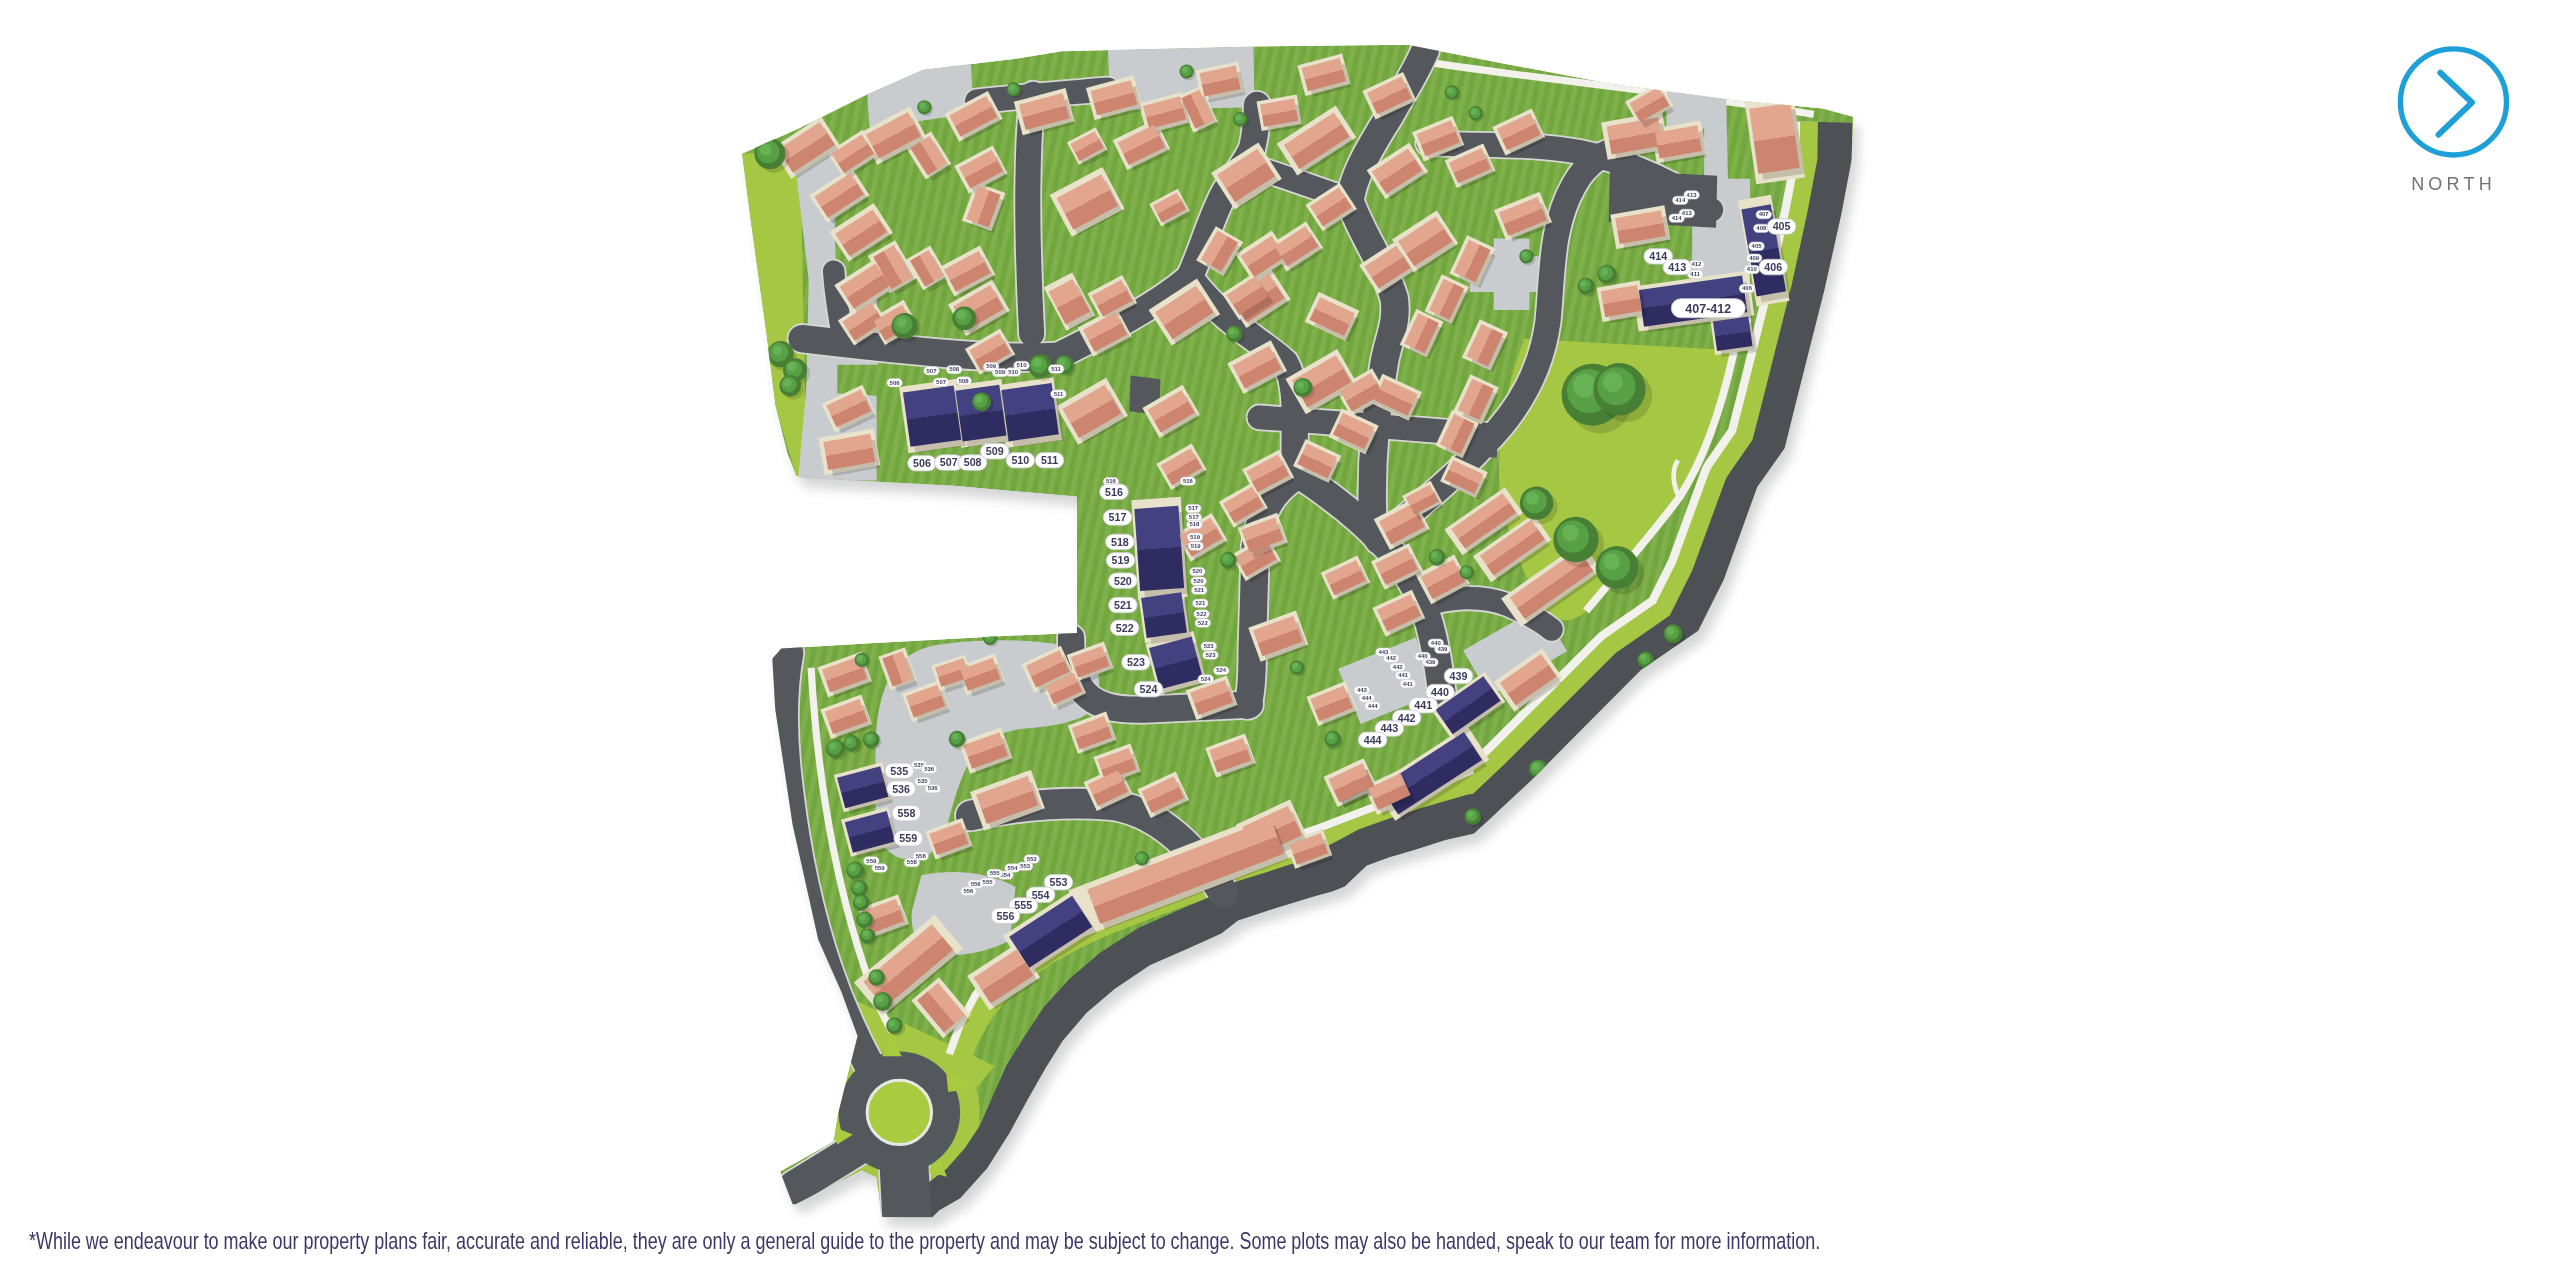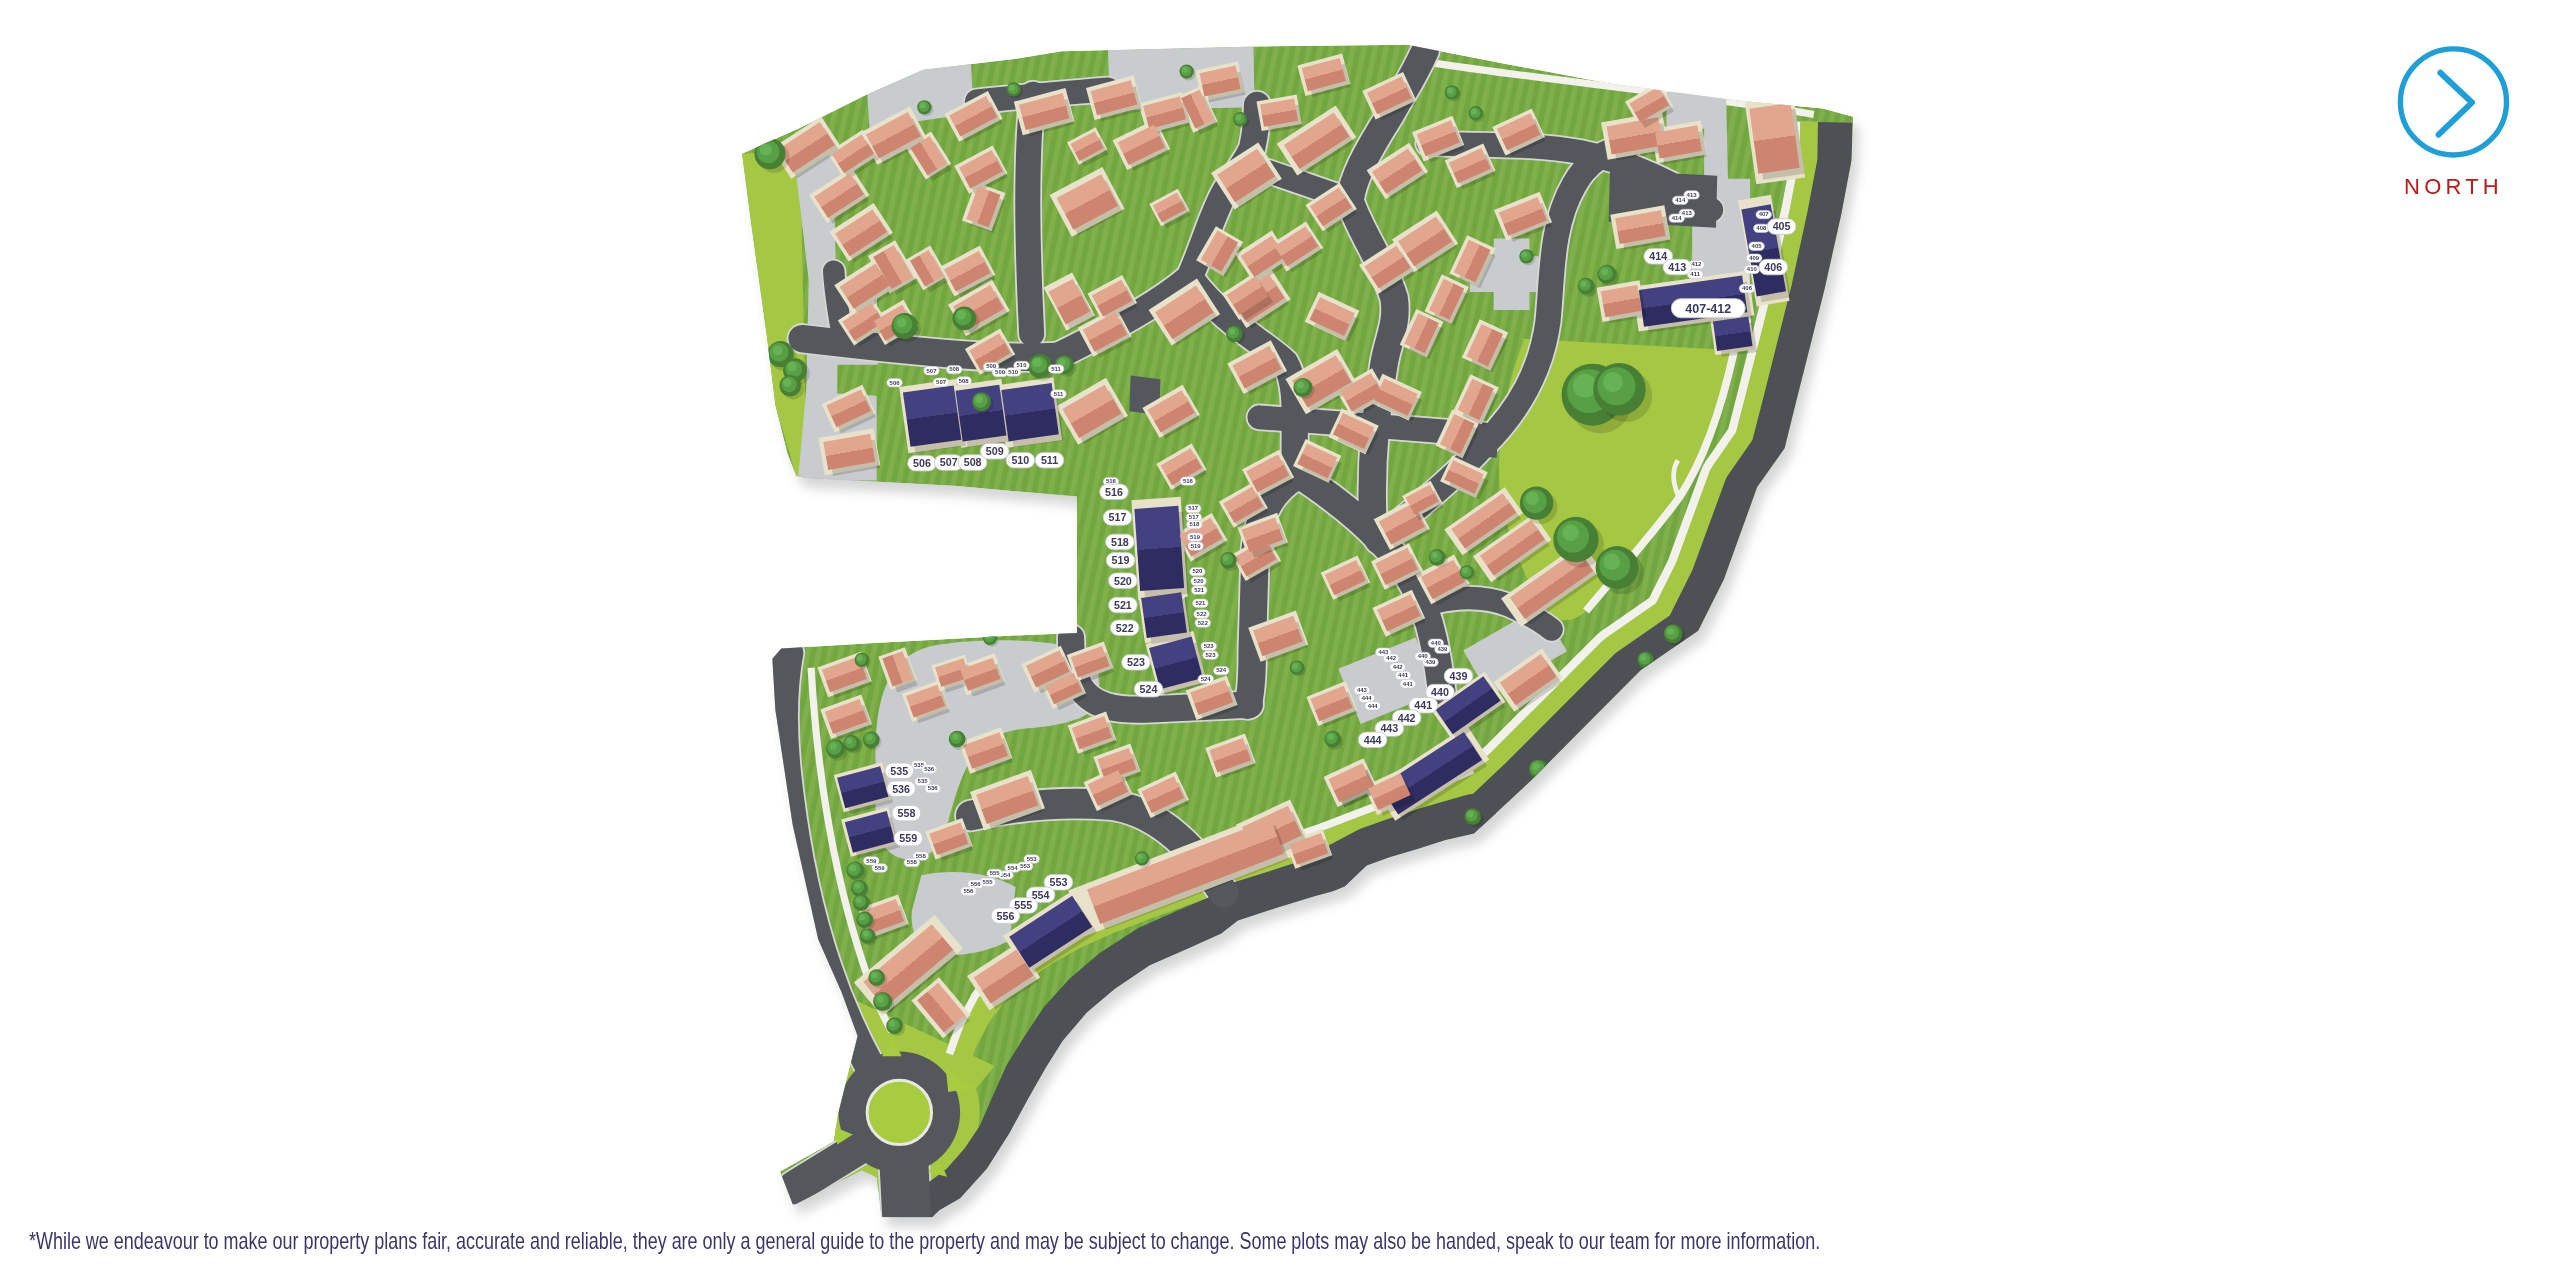--- a/index.html
+++ b/index.html
@@ -1,17 +1,17 @@
 <!DOCTYPE html>
 <html style="font-size:9.5px"><head><meta charset="utf-8"><style>
 html,body{margin:0;padding:0;background:#fff;}
 body{width:2576px;height:1265px;position:relative;overflow:hidden;font-family:"Liberation Sans",sans-serif;}
 #map{position:absolute;left:0;top:0;}
 .foot{position:absolute;left:29px;top:1227px;font-size:24px;color:#3A3868;white-space:nowrap;transform:scaleX(0.748);transform-origin:0 50%;}
-.north{position:absolute;left:2394px;top:174px;width:119px;text-align:center;font-size:22px;letter-spacing:4.2px;color:#b91c1c;}
+.north{position:absolute;left:2394px;top:174px;width:119px;text-align:center;font-size:18px;letter-spacing:4.2px;color:#737373;}
 </style></head><body>
 <svg id="map" width="2576" height="1265" viewBox="0 0 4320 2122" font-family="Liberation Sans, sans-serif">
 <defs>
 <pattern id="gs" patternUnits="userSpaceOnUse" width="18" height="18" patternTransform="rotate(12)">
         <rect width="18" height="18" fill="#72A63E"></rect>
         <rect width="9" height="18" fill="#7FB04B"></rect>
       </pattern>
 <linearGradient id="roof" x1="0" y1="0" x2="0" y2="1">
         <stop offset="0" stop-color="#E2A58E"></stop>
         <stop offset="0.5" stop-color="#E2A58E"></stop>

